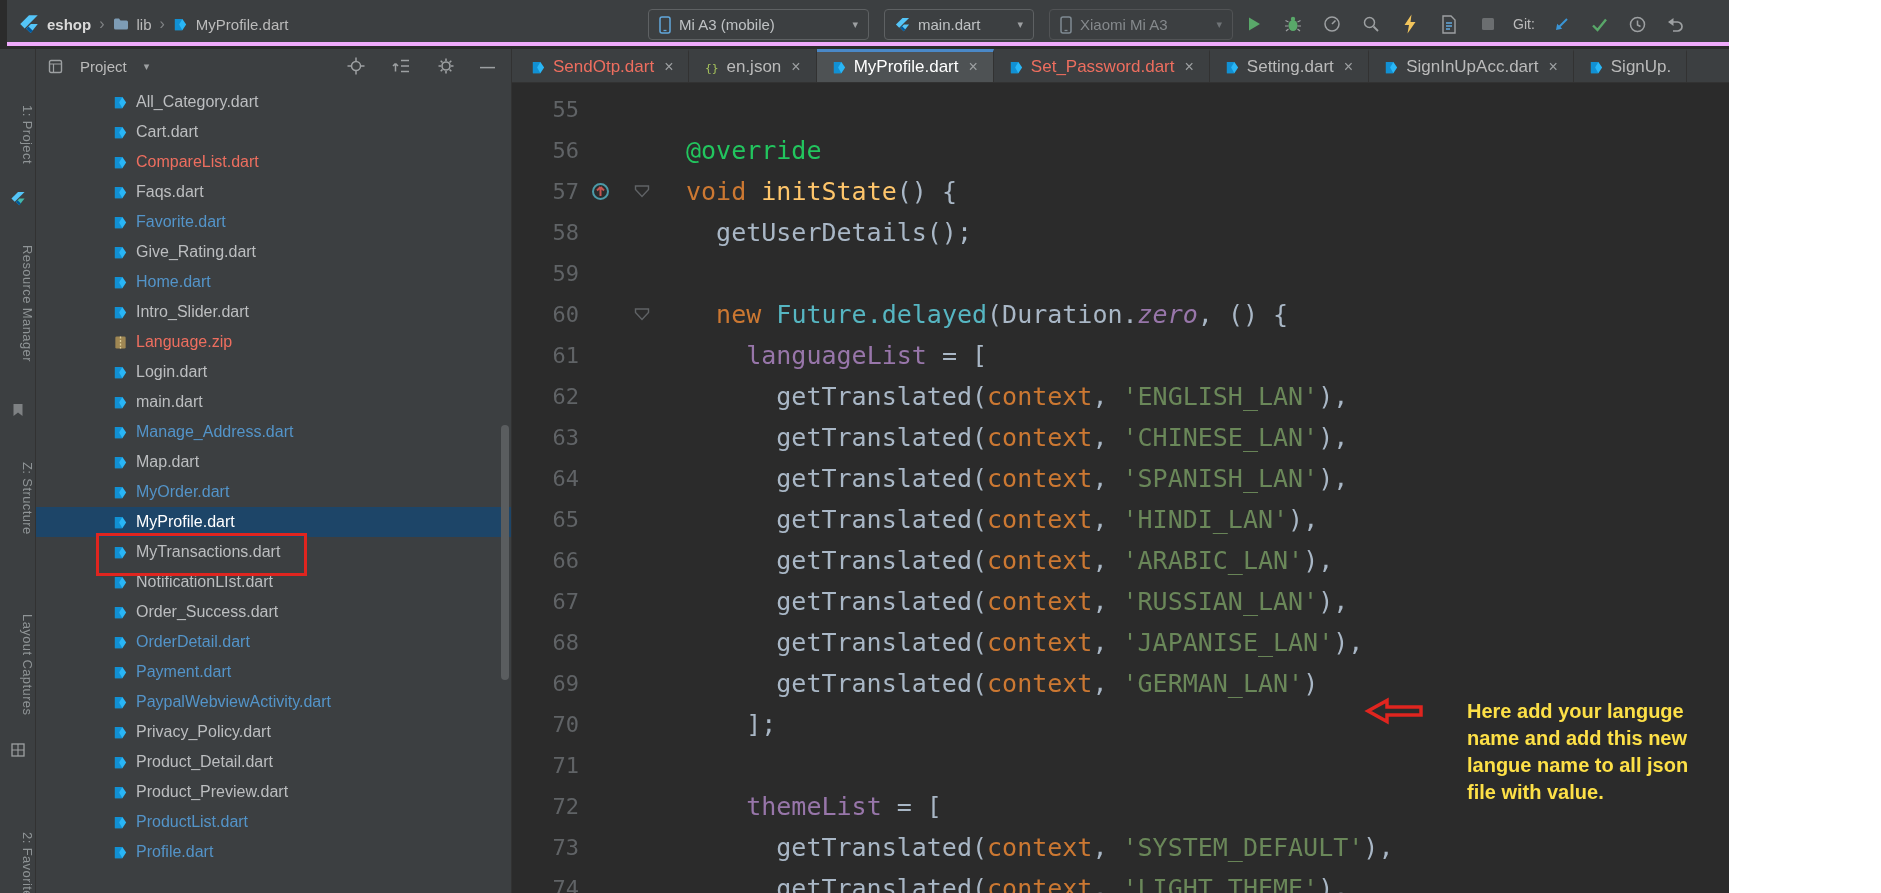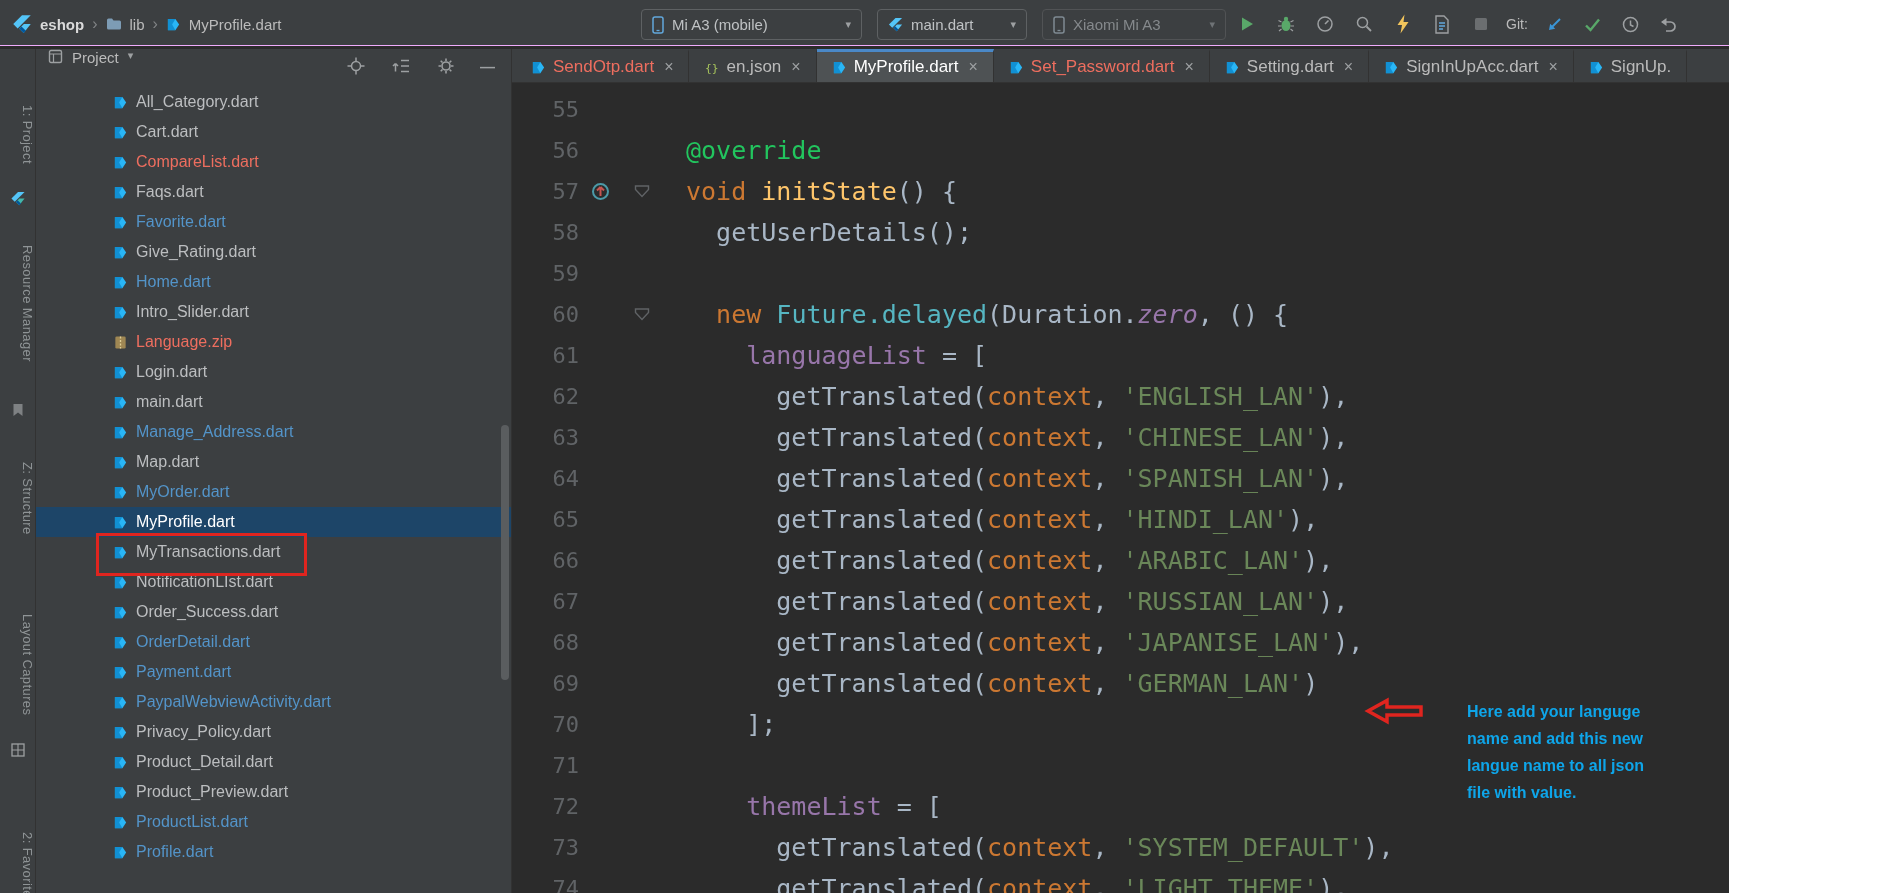--- a/index.html
+++ b/index.html
@@ -1,21 +1,21 @@
 <!DOCTYPE html>
 <html><head>
 <meta charset="utf-8">
 <style>
   html,body{margin:0;padding:0;}
   body{width:1881px;height:893px;overflow:hidden;background:#ffffff;
        font-family:"Liberation Sans",sans-serif;-webkit-font-smoothing:antialiased;}
   .ide{position:absolute;left:0;top:0;width:1729px;height:893px;background:#2b2b2b;overflow:hidden;color:#bbbbbb;}
 
   
-  .titlebar{position:absolute;left:0;top:0;width:100%;height:46px;background:#3c3f41;border-bottom:1px solid #f0abfc;box-sizing:border-box;}
+  .titlebar{position:absolute;left:7px;top:0;width:100%;height:46px;background:#3c3f41;border-bottom:4px solid #f0abfc;box-sizing:border-box;}
   .breadcrumb{position:absolute;left:12px;top:0;height:48px;display:flex;align-items:center;gap:8px;font-size:15px;color:#bbbbbb;}
   .crumb-bold{font-weight:bold;color:#dadada;}
   .crumb-sep{color:#808385;font-size:16px;}
   .combo{position:absolute;top:9px;height:31px;border:1px solid #5e6163;border-radius:4px;display:flex;align-items:center;gap:8px;padding:0 10px;font-size:15px;color:#bfc2c4;box-sizing:border-box;background:#3c3f41;}
   #combo-device{left:641px;width:221px;}
   #combo-config{left:877px;width:150px;}
   #combo-target{left:1042px;width:184px;color:#85898c;border-color:#515355;}
   .cv{margin-left:auto;font-size:11px;color:#9da0a2;}
   #combo-target .cv{color:#6f7376;}
   .run-group{position:absolute;left:1236px;top:0;height:48px;display:flex;align-items:center;gap:17px;}
@@ -23,21 +23,21 @@
   .tbtn{display:inline-flex;align-items:center;justify-content:center;width:22px;height:22px;}
 
   
   .stripe{position:absolute;left:0;top:49px;width:36px;height:844px;background:#3c3f41;border-right:1px solid #323232;box-sizing:border-box;}
   .stripe-label{position:absolute;left:0;width:35px;display:flex;justify-content:center;
       writing-mode:vertical-rl;font-size:13px;color:#8f9496;letter-spacing:.4px;white-space:nowrap;cursor:default;}
   .stripe-icon{position:absolute;left:50%;transform:translateX(-50%);display:inline-flex;}
 
   
   .project{position:absolute;left:36px;top:49px;width:476px;height:844px;background:#3c3f41;border-right:1px solid #323232;box-sizing:border-box;}
-  .project-header{height:34px;display:flex;gap:9px;padding:0 10px 0 12px;font-size:15px;color:#bbbbbb;}
+  .project-header{height:34px;display:flex;align-items:center;gap:17px;padding:0 10px 0 12px;font-size:15px;color:#bbbbbb;}
   .ph-right{margin-left:auto;display:flex;align-items:center;gap:23px;padding-right:6px;}
   .ph-right .hide-glyph{color:#9da0a2;font-size:15px;font-weight:bold;}
   .tree{position:absolute;left:0;top:34px;right:0;bottom:0;overflow:hidden;padding-top:4px;}
   .tree-row{height:30px;display:flex;align-items:center;gap:8px;padding-left:77px;font-size:16px;color:#bcbec0;white-space:nowrap;}
   .tree-row.selected{background:#1d4568;color:#ffffff;}
   .tree-row.t-blue{color:#5394c9;}
   .tree-row.t-red{color:#ee6e5f;}
   .t-ico{display:inline-flex;flex:none;}
   .tree-scroll{position:absolute;right:2px;top:376px;width:8px;height:255px;background:#5a5d5f;border-radius:4px;}
 
@@ -54,21 +54,21 @@
   .gut-override{position:absolute;left:78px;top:10px;display:inline-flex;}
   .gut-fold{position:absolute;left:122px;top:14px;display:inline-flex;}
   .ct{position:absolute;left:174px;top:0;line-height:41px;font-size:25px;white-space:pre;color:#a9b7c6;}
   .tk-pl{color:#a9b7c6;} .tk-kw{color:#cc7832;} .tk-ann{color:#22c55e;} .tk-fn{color:#ffc66b;}
   .tk-str{color:#6a8759;} .tk-fld{color:#9876aa;} .tk-pi{color:#9876aa;font-style:italic;}
   .tk-cy{color:#56b6c2;} .tk-ctx{color:#cc7832;}
 
   
   .red-box{position:absolute;left:96px;top:533px;width:205px;height:37px;border:3px solid #e0251f;z-index:6;}
   .arrow{position:absolute;left:1364px;top:696px;z-index:6;display:inline-flex;}
-  .note{position:absolute;left:1467px;top:698px;width:232px;z-index:6;color:#0ea5e9;font-weight:bold;font-size:16px;line-height:27px;}
+  .note{position:absolute;left:1467px;top:698px;width:232px;z-index:6;color:#fde047;font-weight:bold;font-size:20px;line-height:27px;}
 </style>
 </head>
 <body>
 
 <div class="ide">
 
   <div class="titlebar">
     <div class="breadcrumb">
       <span class="t-ico">
         <svg width="20" height="20" viewBox="0 0 16 16">

